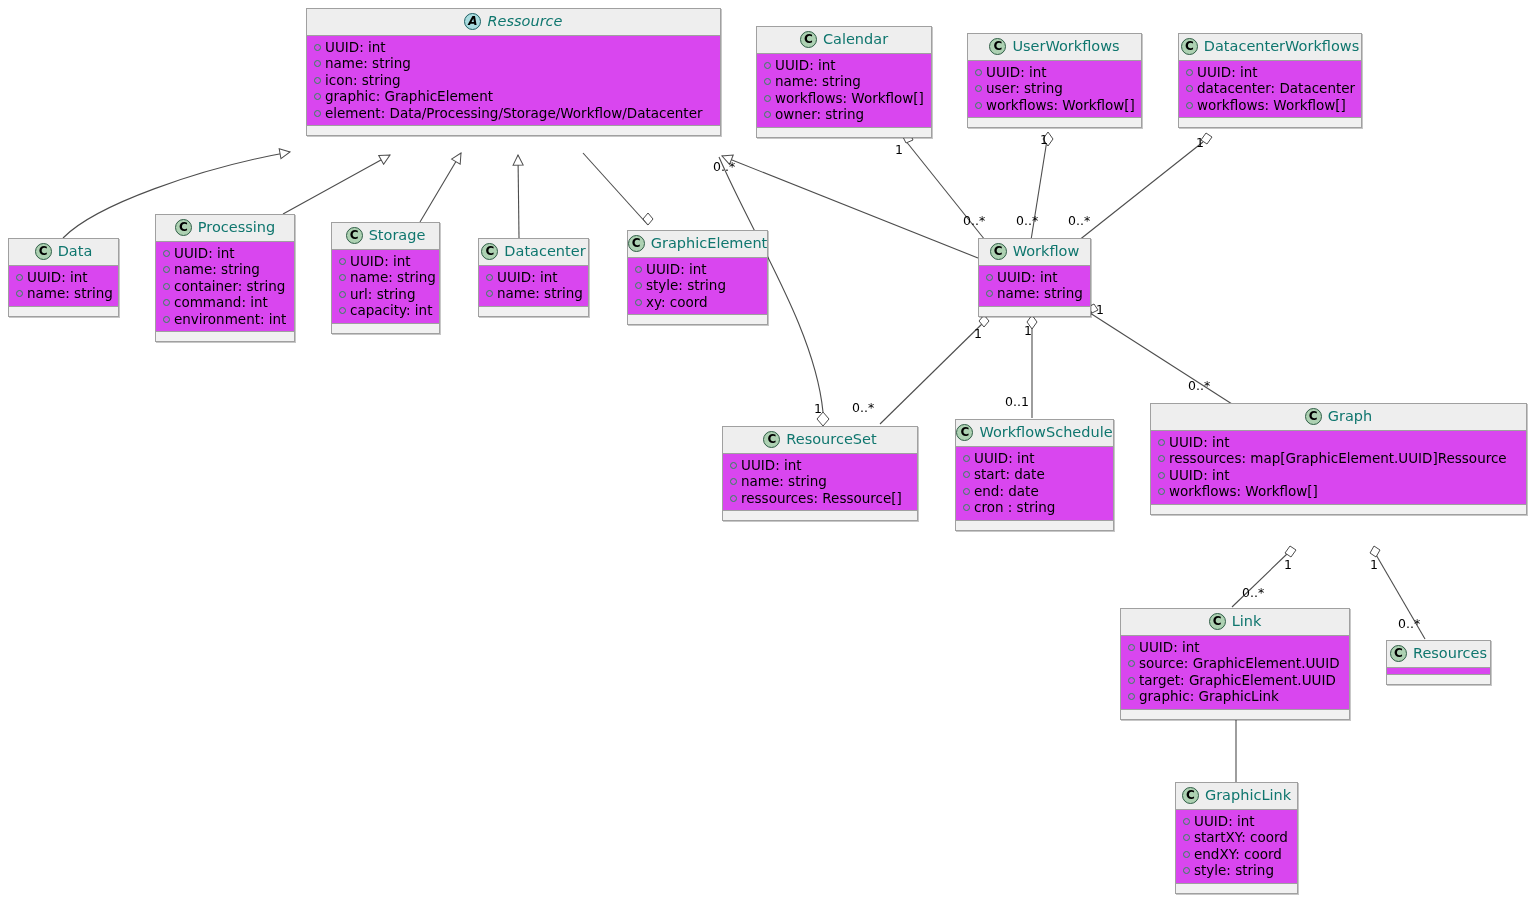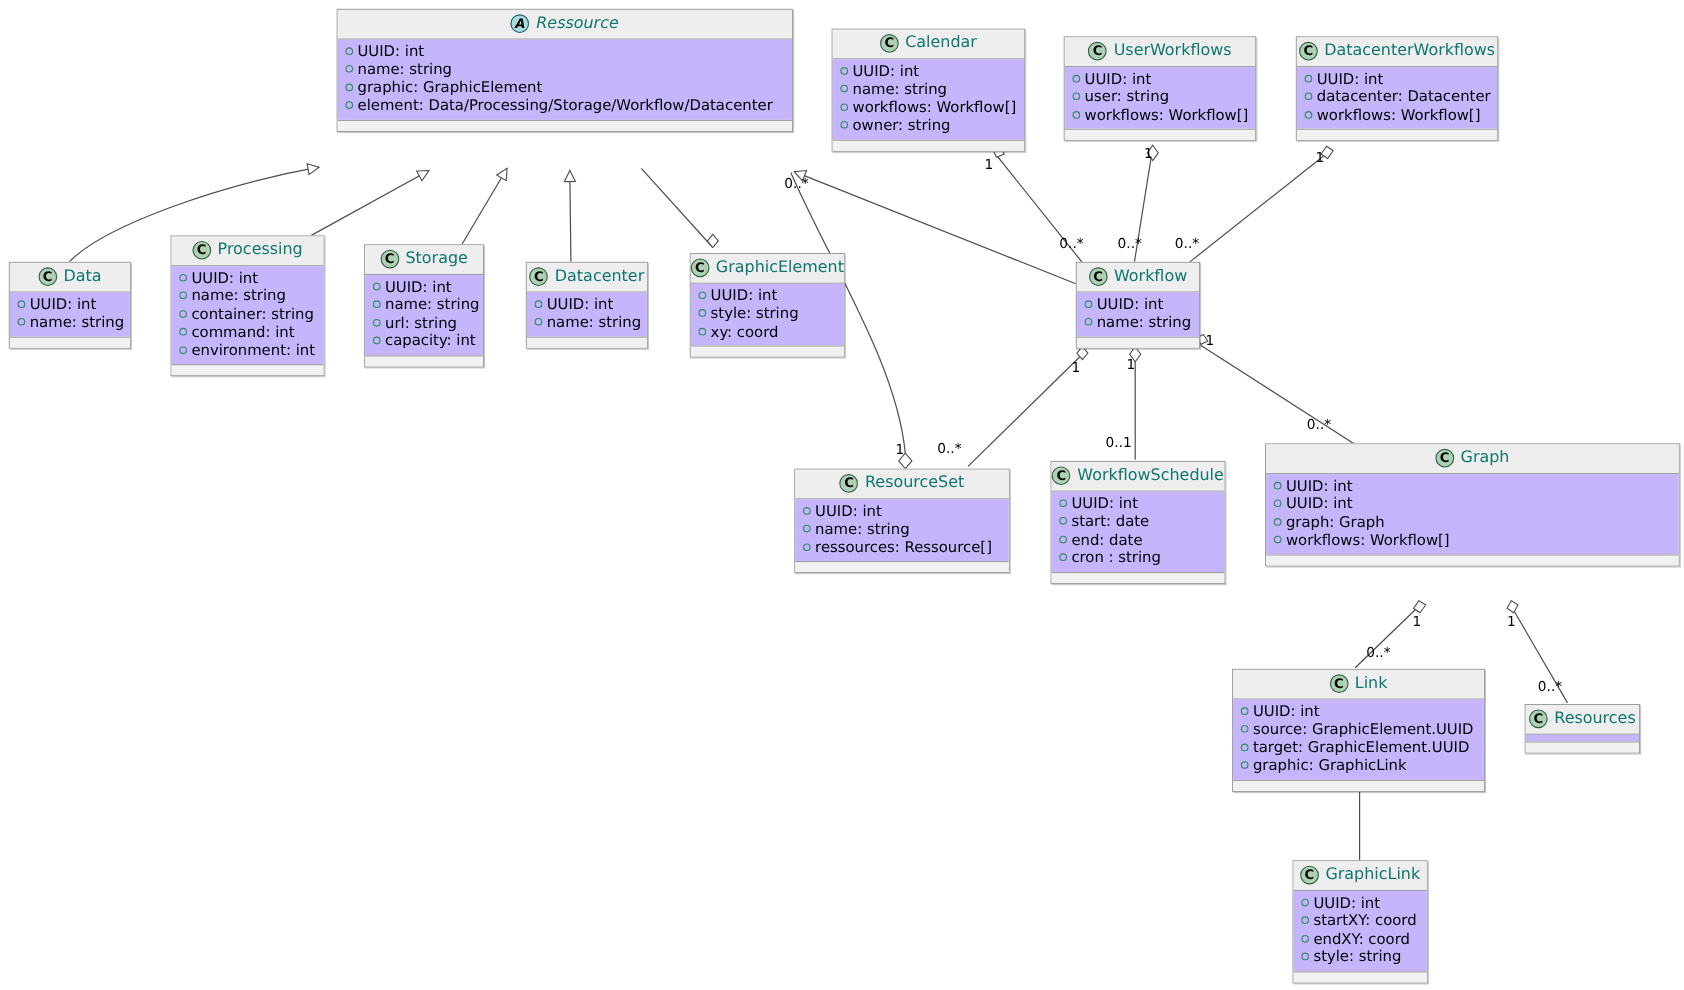--- a/index.html
+++ b/index.html
@@ -13,21 +13,21 @@
   .uml-head{background:#EEEEEE;border-bottom:1px solid #A0A0A0;
             padding:4px 10px 5px 10px;text-align:center;white-space:nowrap;
             display:flex;align-items:center;justify-content:center;gap:6px;}
   .uml-head .cname{font-size:14.5px;color:#0f766e;line-height:15px;}
   .uml-head .cname.abstract{font-style:italic;}
   .badge{width:17px;height:17px;border-radius:50%;display:inline-block;
          box-sizing:border-box;border:1.5px solid #2F5D46;background:#ADD1B2;
          font-size:12px;line-height:14px;text-align:center;font-weight:bold;
          color:#000;flex:0 0 auto;}
   .badge.abs{background:#A9DCDF;border-color:#1C5E63;font-style:italic;}
-  .uml-attrs{background:#c4b5fd;padding:3px 8px 4px 7px;}
+  .uml-attrs{background:#d946ef;padding:3px 8px 4px 7px;}
   .attr{font-size:13.5px;line-height:16.4px;color:#000;white-space:nowrap;}
   .attr .dot{display:inline-block;width:7px;height:7px;border-radius:50%;
              border:1.3px solid #2E8B57;box-sizing:border-box;margin-right:4px;
              vertical-align:1px;background:transparent;}
   .uml-ops{background:#F1F1F1;border-top:1px solid #A0A0A0;height:9px;}
 
   .mlabel{position:absolute;font-size:12.5px;color:#000;white-space:nowrap;
           line-height:13px;}
 </style>
 </head>
@@ -86,20 +86,21 @@
 
   <div id="classes">
       <div class="uml-class" style="left: 306px; top: 8px; width: 415px;">
         <div class="uml-head">
           <span class="badge abs">A</span>
           <span class="cname abstract">Ressource</span>
         </div>
         <div class="uml-attrs">
           <div class="attr"><span class="dot"></span><span>UUID: int</span></div>
           <div class="attr"><span class="dot"></span><span>name: string</span></div>
+          <div class="attr"><span class="dot"></span><span>icon: string</span></div>
           <div class="attr"><span class="dot"></span><span>graphic: GraphicElement</span></div>
           <div class="attr"><span class="dot"></span><span>element: Data/Processing/Storage/Workflow/Datacenter</span></div>
         </div>
         <div class="uml-ops"></div>
       </div>
       <div class="uml-class" style="left: 756px; top: 26px; width: 176px;">
         <div class="uml-head">
           <span class="badge">C</span>
           <span class="cname">Calendar</span>
         </div>
@@ -232,22 +233,22 @@
         </div>
         <div class="uml-ops"></div>
       </div>
       <div class="uml-class" style="left: 1150px; top: 403px; width: 377px;">
         <div class="uml-head">
           <span class="badge">C</span>
           <span class="cname">Graph</span>
         </div>
         <div class="uml-attrs">
           <div class="attr"><span class="dot"></span><span>UUID: int</span></div>
-          <div class="attr"><span class="dot"></span><span>UUID: int</span></div>
-          <div class="attr"><span class="dot"></span><span>graph: Graph</span></div>
+          <div class="attr"><span class="dot"></span><span>ressources: map[GraphicElement.UUID]Ressource</span></div>
+          <div class="attr"><span class="dot"></span><span>UUID: int</span></div>
           <div class="attr"><span class="dot"></span><span>workflows: Workflow[]</span></div>
         </div>
         <div class="uml-ops"></div>
       </div>
       <div class="uml-class" style="left: 1120px; top: 608px; width: 230px;">
         <div class="uml-head">
           <span class="badge">C</span>
           <span class="cname">Link</span>
         </div>
         <div class="uml-attrs">

